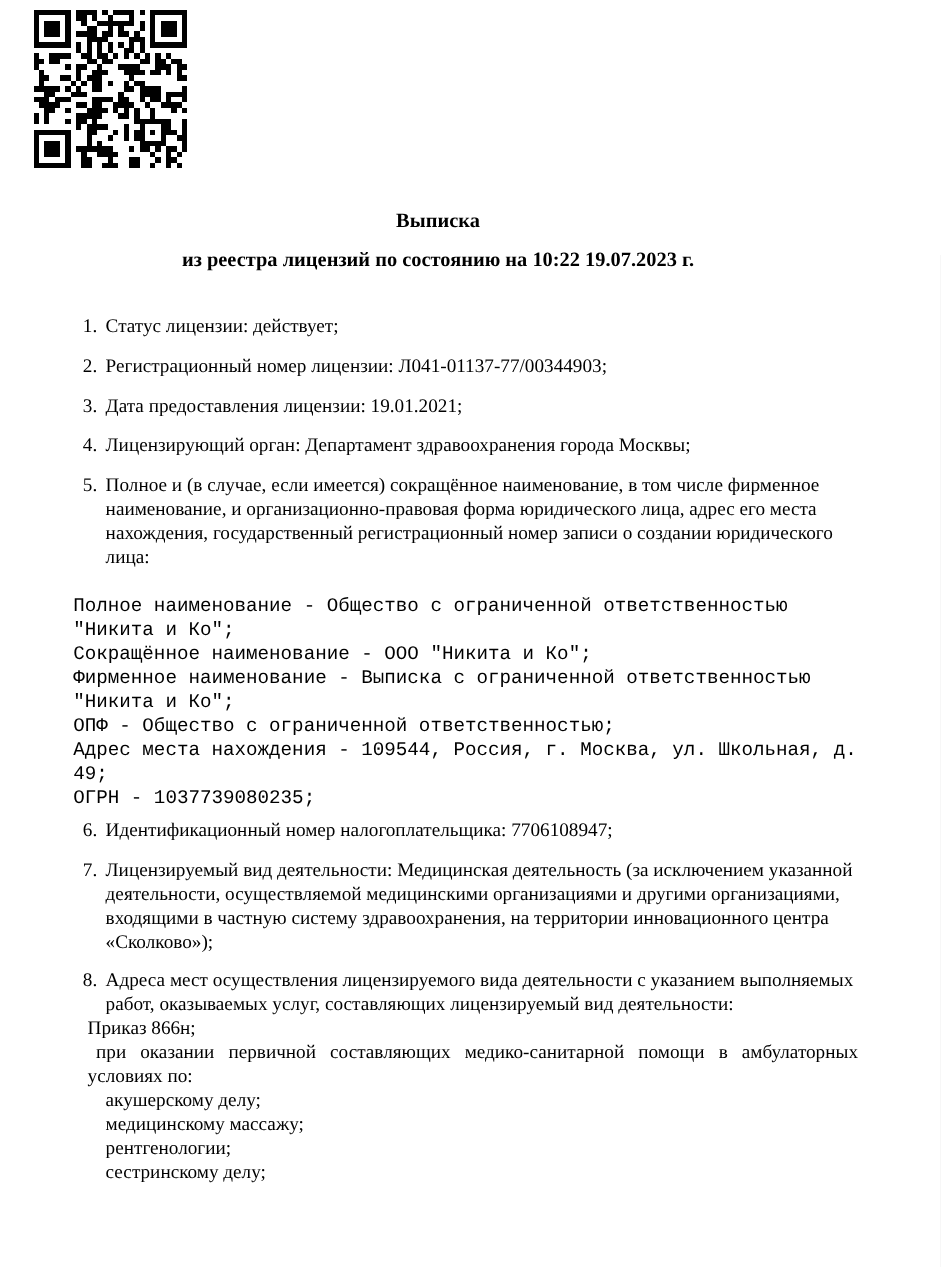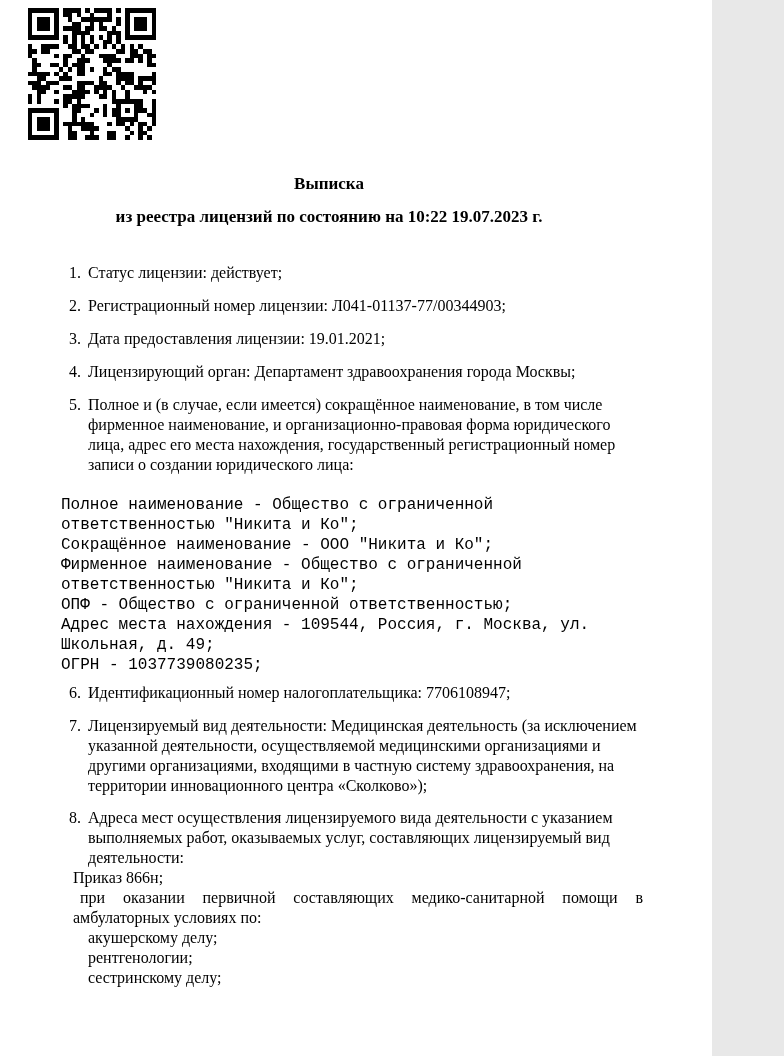--- a/index.html
+++ b/index.html
@@ -1,17 +1,17 @@
 <!DOCTYPE html>
 <html lang="ru"><head>
 <meta charset="utf-8">
 <style>
   html, body { margin: 0; padding: 0; background: #e8e8e8; }
   .page {
-    width: 712px;
+    width: 784px;
     height: 1056px;
     position: relative;
     background: #ffffff;
     color: #000000;
     font-family: "Liberation Serif", "DejaVu Serif", serif;
     font-size: 16px;
     line-height: 20px;
     overflow: hidden;
   }
   .qr {
@@ -503,21 +503,21 @@
     </div>
 
     <div class="num-item">
       <span class="marker">5.</span>
       <span>Полное и (в случае, если имеется) сокращённое наименование, в том числе фирменное наименование, и организационно-правовая форма юридического лица, адрес его места нахождения, государственный регистрационный номер записи о создании юридического лица:</span>
     </div>
 
     <div class="org-block">
       <div>Полное наименование - Общество с ограниченной ответственностью "Никита и Ко";</div>
       <div>Сокращённое наименование - ООО "Никита и Ко";</div>
-      <div>Фирменное наименование - Общество с ограниченной ответственностью "Никита и Ко";</div>
+      <div>Фирменное наименование - Выписка с ограниченной ответственностью "Никита и Ко";</div>
       <div>ОПФ - Общество с ограниченной ответственностью;</div>
       <div>Адрес места нахождения - 109544, Россия, г. Москва, ул. Школьная, д. 49;</div>
       <div>ОГРН - 1037739080235;</div>
     </div>
 
     <div class="num-item" id="item6">
       <span class="marker">6.</span>
       <span>Идентификационный номер налогоплательщика: 7706108947;</span>
     </div>
 
@@ -532,18 +532,19 @@
     </div>
 
 
     <div class="order-line">Приказ 866н;</div>
 
 
     <div class="para ti7">при оказании первичной составляющих медико-санитарной помощи в амбулаторных условиях по:</div>
 
     <div>
       <div class="service-line">акушерскому делу;</div>
+      <div class="service-line">медицинскому массажу;</div>
       <div class="service-line">рентгенологии;</div>
       <div class="service-line">сестринскому делу;</div>
     </div>
 
   </div>
 </div>
 
 </body></html>

